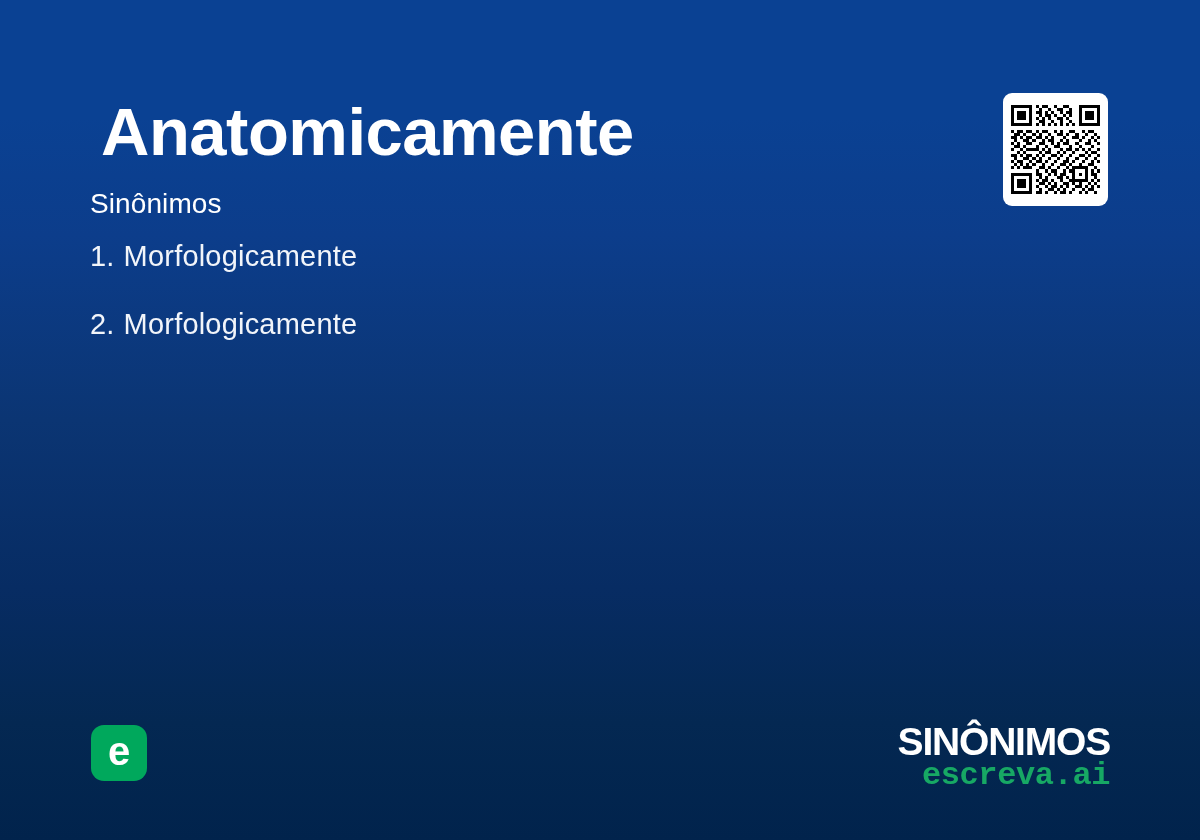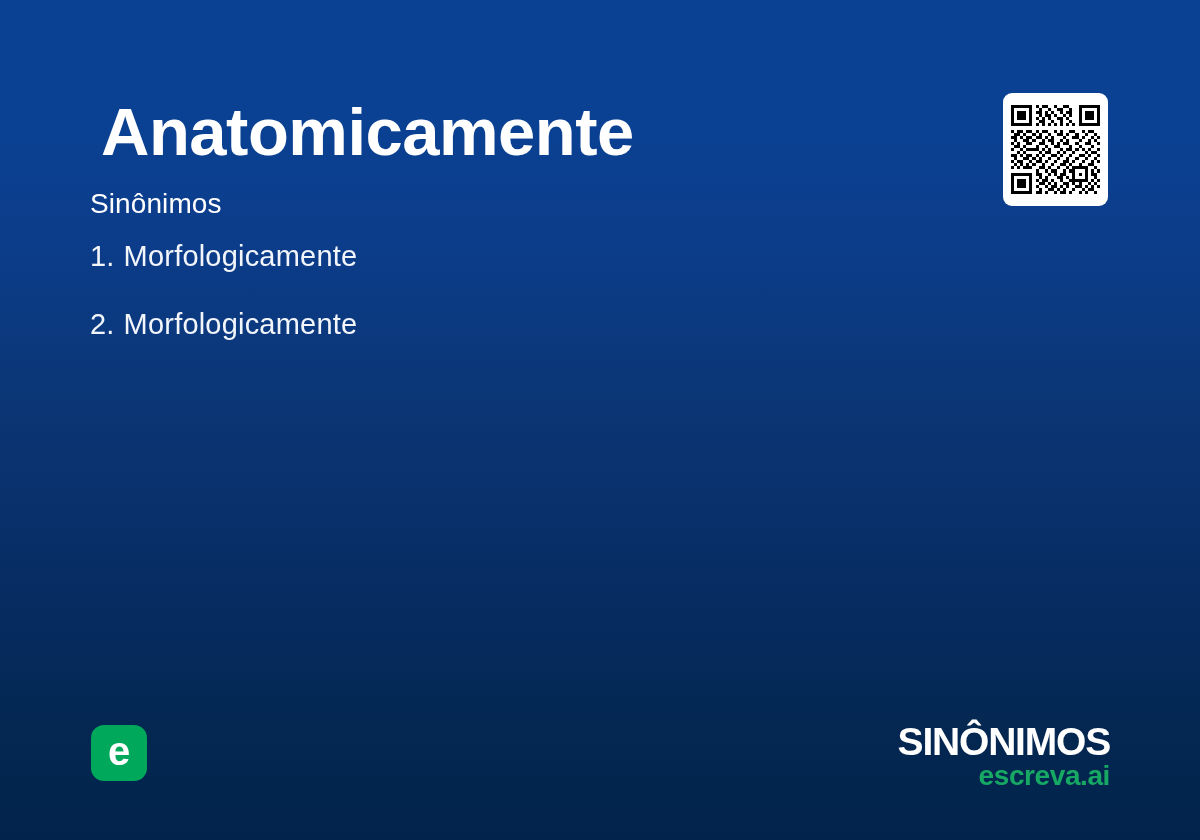--- a/index.html
+++ b/index.html
@@ -143,26 +143,27 @@
     display: block;
     font-size: 39px;
     line-height: 39px;
     font-weight: 700;
     color: #ffffff;
     letter-spacing: -1.2px;
   }
 
   #brand-logo-domain {
     display: block;
-    font-size: 28px;
+    font-size: 32px;
     line-height: 26px;
     font-weight: 700;
     color: #17a864;
     letter-spacing: -0.4px;
     padding-top: 2px;
+    font-family: Liberation Mono, monospace;
   }
 </style>
 </head>
 <body>
 
 <div id="card">
 
   <div id="word-block">
     <h1 id="page-title">Anatomicamente</h1>
     <p id="page-subtitle">Sinônimos</p>

